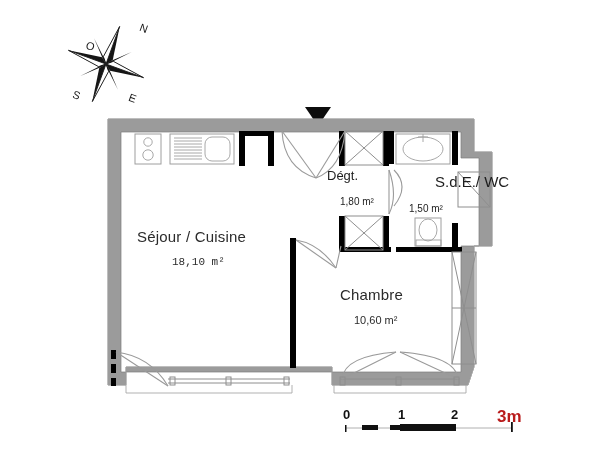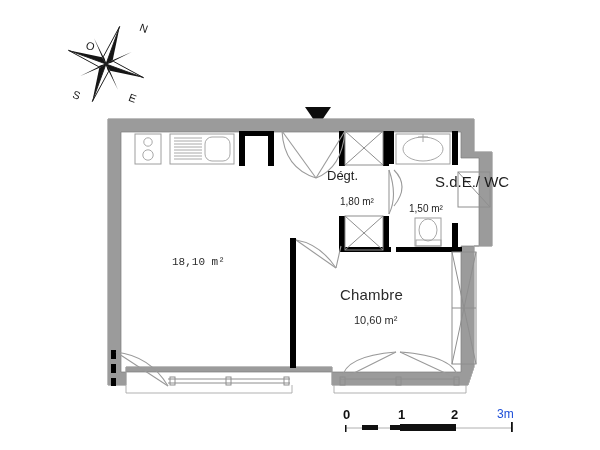--- a/index.html
+++ b/index.html
@@ -166,20 +166,21 @@
     <path class="swing" d="M458,379 Q456,356 400,352"></path>
     <line class="swing" x1="458" y1="379" x2="400" y2="352"></line>
     <rect class="thin" x="340" y="377" width="5" height="8"></rect>
     <rect class="thin" x="396" y="377" width="5" height="8"></rect>
     <rect class="thin" x="454" y="377" width="5" height="8"></rect>
     <line class="thin2" x1="334" y1="393" x2="466" y2="393"></line>
     <line class="thin2" x1="334" y1="385" x2="334" y2="393"></line>
     <line class="thin2" x1="466" y1="385" x2="466" y2="393"></line>
   </svg>
 
+  <div class="lbl room-name" style="left:137px;top:228px;">Séjour / Cuisine</div>
   <div class="lbl room-area" style="left:172px;top:256px;font-family:Liberation Mono, monospace;">18,10 m²</div>
 
   <div class="lbl room-name" style="left:340px;top:286px;">Chambre</div>
   <div class="lbl room-area" style="left:354px;top:314px;">10,60 m²</div>
 
   <div class="lbl small-name" style="left:327px;top:168px;">Dégt.</div>
   <div class="lbl small-area" style="left:340px;top:196px;">1,80 m²</div>
 
   <div class="lbl small-name" style="left:390px;top:173px;font-size:15px;margin-left:45px;">S.d.E./ WC</div>
   <div class="lbl small-area" style="left:409px;top:203px;">1,50 m²</div>
@@ -188,15 +189,15 @@
     <line x1="345" y1="428" x2="512" y2="428" stroke="#b0b0b0" stroke-width="1"></line>
     <rect x="345" y="425" width="1.5" height="7" fill="#111"></rect>
     <rect x="511" y="422" width="1.8" height="10" fill="#111"></rect>
     <rect x="362" y="425" width="16" height="5" fill="#111"></rect>
     <rect x="390" y="425" width="16" height="5" fill="#111"></rect>
     <rect x="400" y="424" width="56" height="7" fill="#111"></rect>
   </svg>
   <div class="lbl" style="left:343px;top:407px;font-size:13px;font-weight:bold;color:#111;">0</div>
   <div class="lbl" style="left:398px;top:407px;font-size:13px;font-weight:bold;color:#111;">1</div>
   <div class="lbl" style="left:451px;top:407px;font-size:13px;font-weight:bold;color:#111;">2</div>
-  <div class="lbl" style="left:497px;top:407px;font-size:12px;font-weight:normal;color:#1d4ed8;">3m</div>
+  <div class="lbl" style="left:497px;top:407px;font-size:17px;font-weight:bold;color:#b91c1c;">3m</div>
 
 </div>
 
 </body></html>

